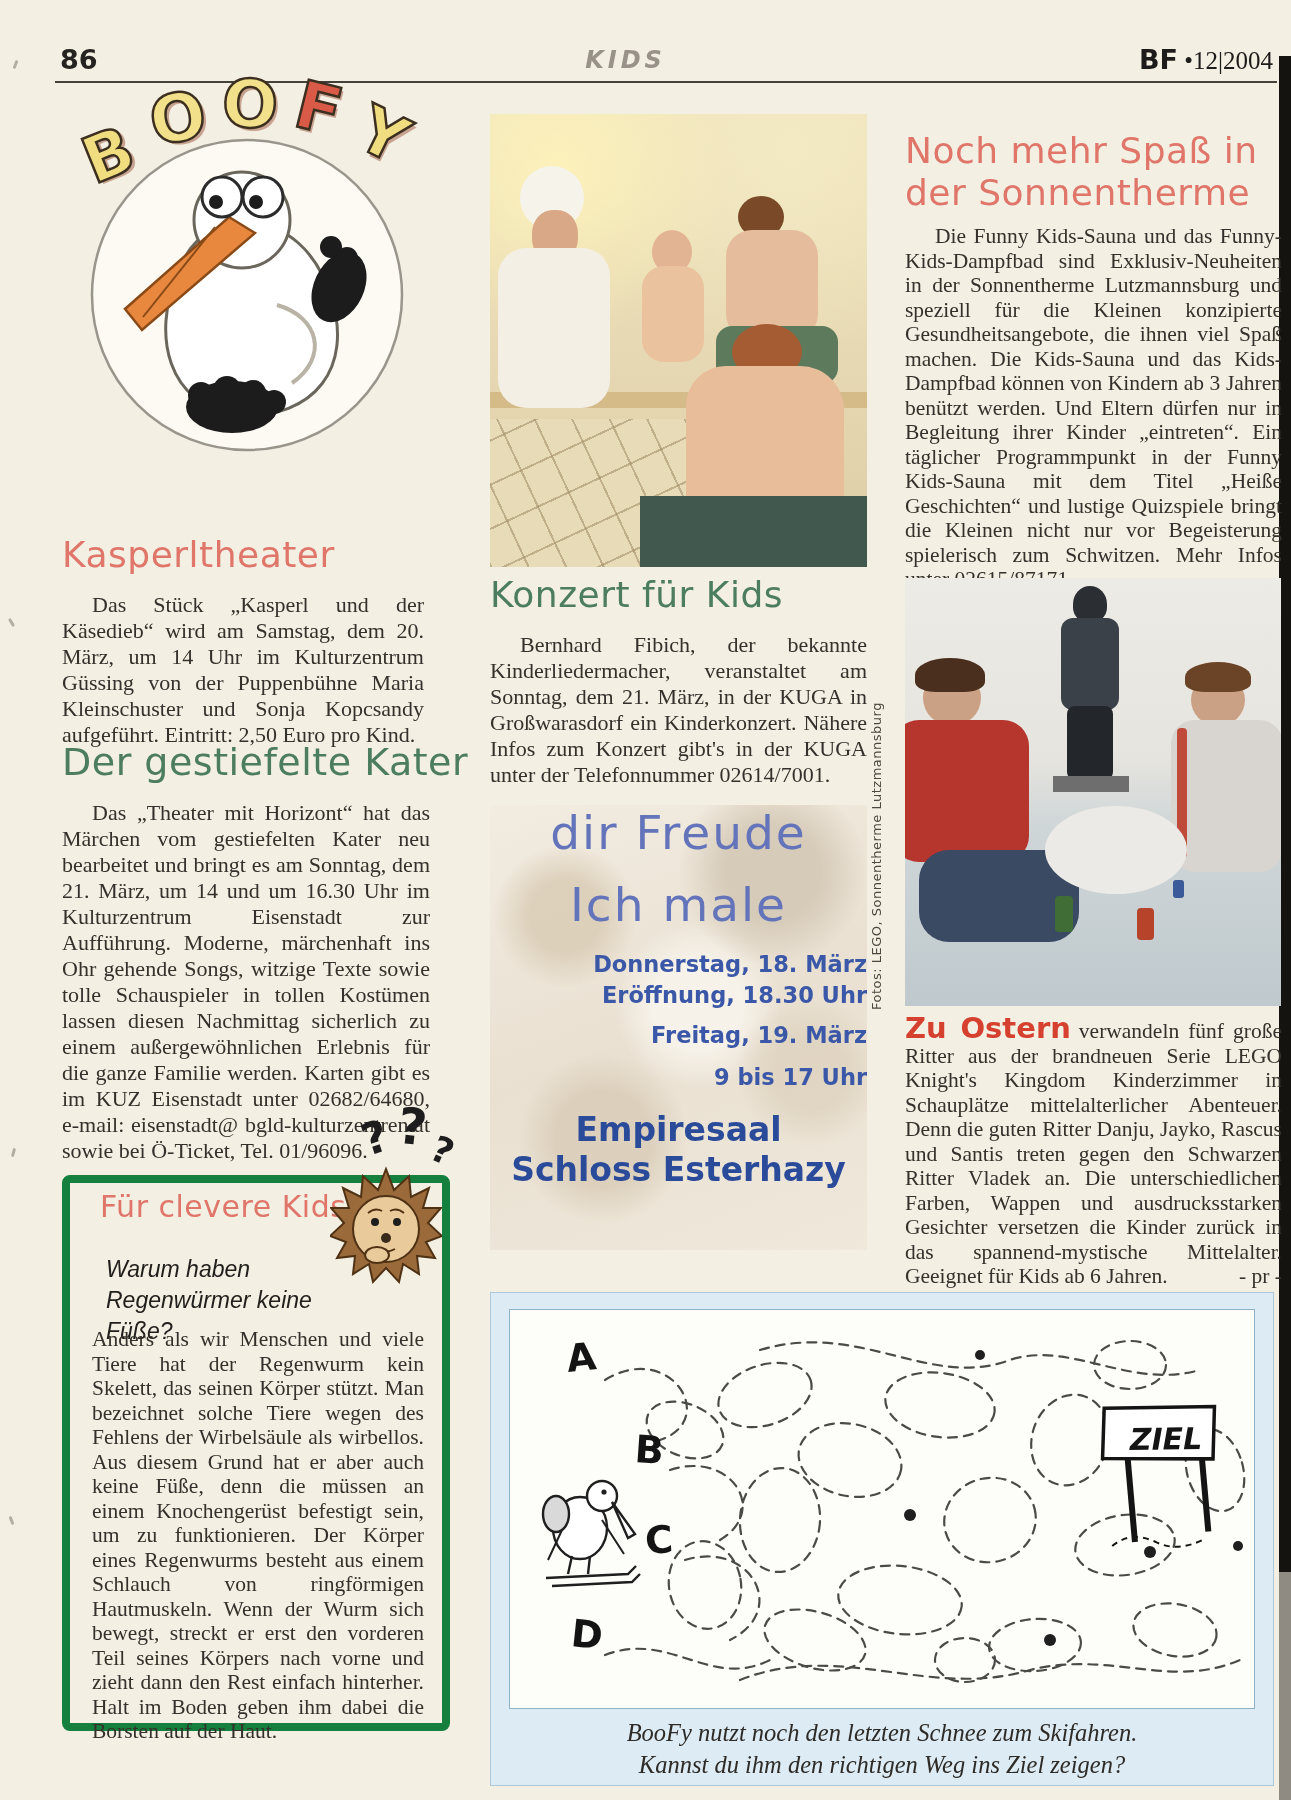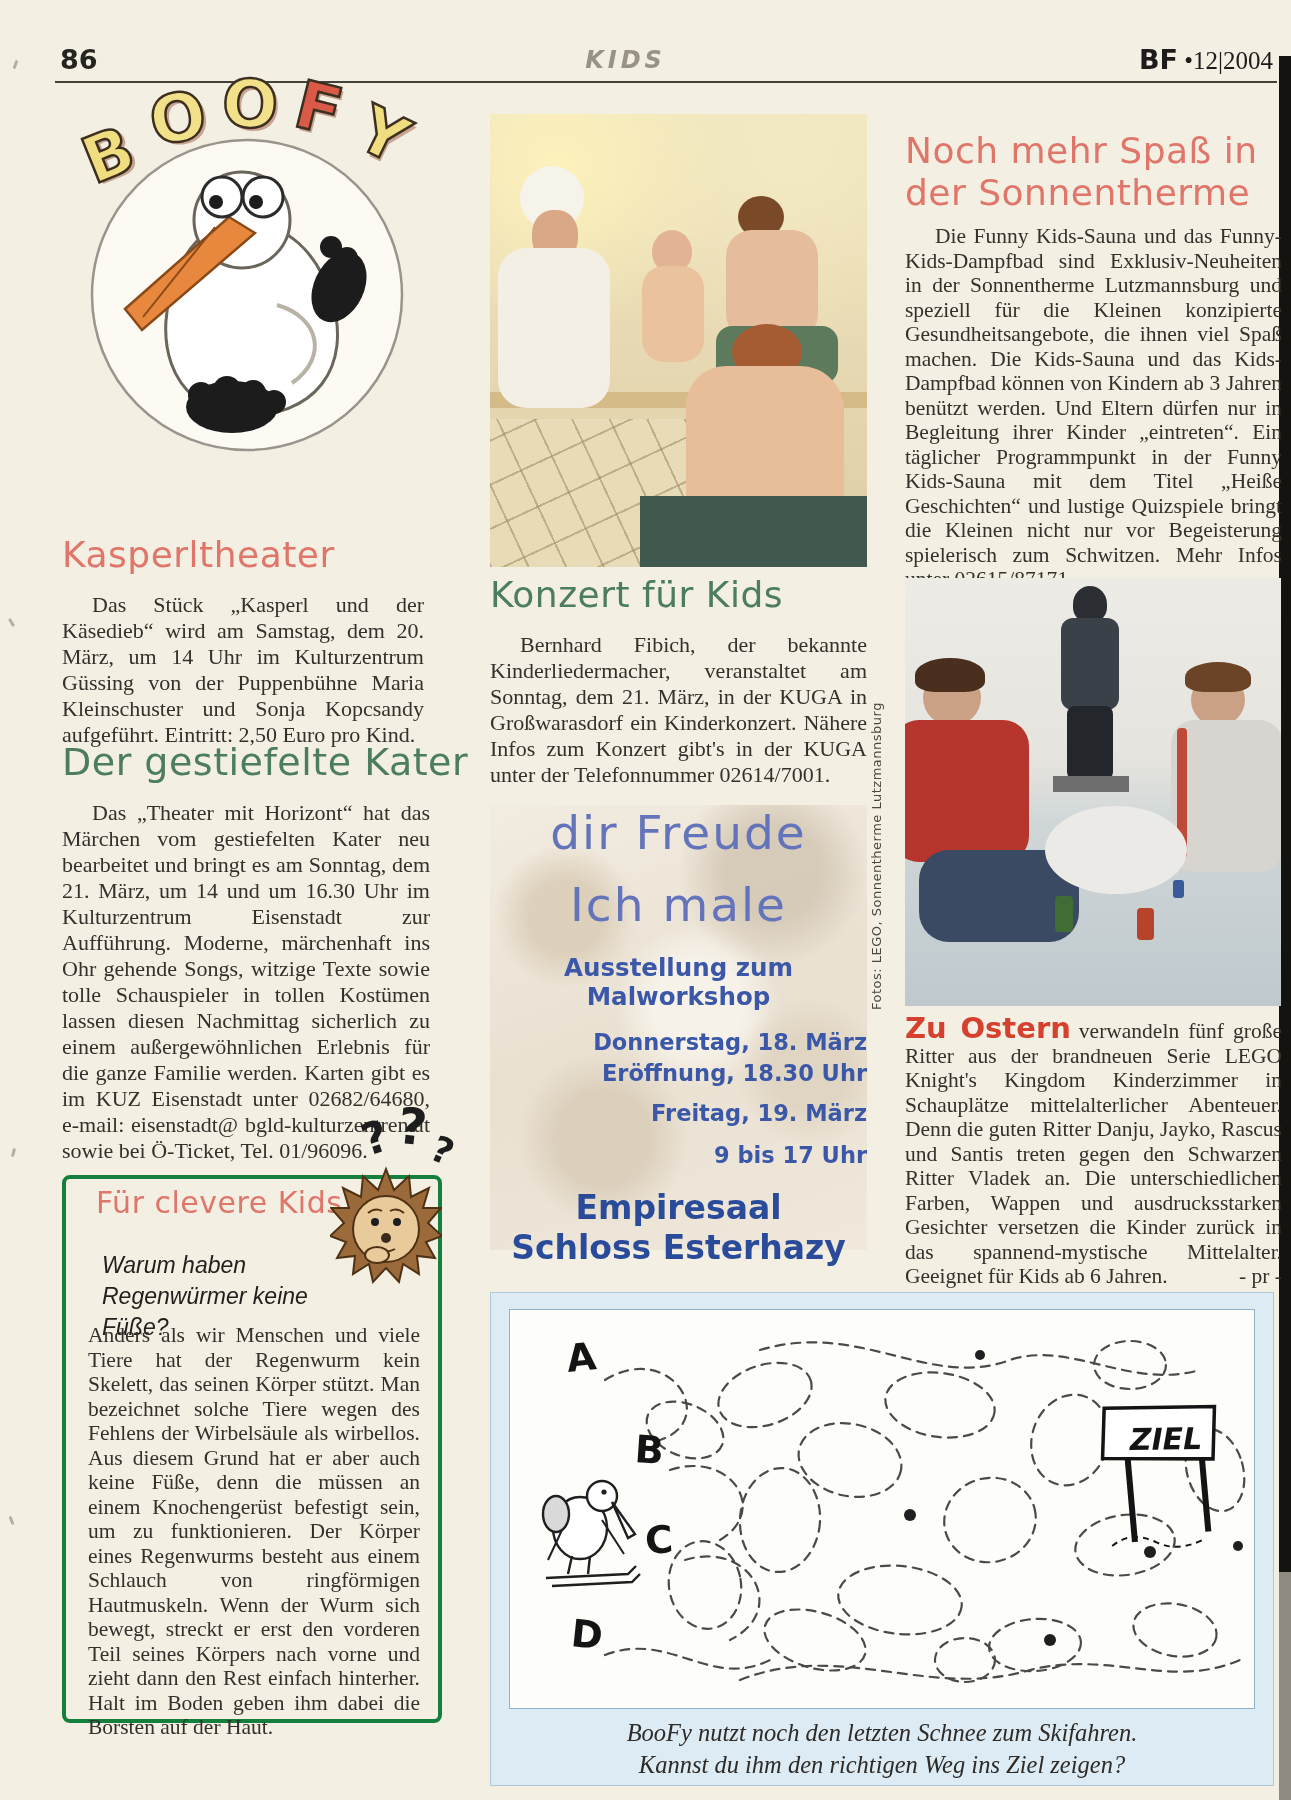--- a/index.html
+++ b/index.html
@@ -26,21 +26,21 @@
   
   .para{font-family:"Liberation Serif",serif;text-align:justify;color:#34302b;hyphens:auto;}
   .ind{text-indent:30px;}
 
   
   .boofy{left:72px;top:78px;width:350px;height:410px;}
   .boofy .letter{position:absolute;font-family:"DejaVu Sans",sans-serif;font-weight:bold;
       -webkit-text-stroke:2.5px #3c2f1f;text-shadow:3px 3px 0 rgba(150,70,45,.45);}
 
   
-  .clever-box{left:62px;top:1175px;width:372px;height:540px;border:4px solid #15803d;border-radius:8px;}
+  .clever-box{left:62px;top:1175px;width:372px;height:540px;border:8px solid #15803d;border-radius:8px;}
   .qmark{position:absolute;font-family:"DejaVu Sans",sans-serif;font-weight:bold;color:#1d1d1d;}
 
   
   .photo{overflow:hidden;}
   .sauna{left:490px;top:114px;width:377px;height:453px;
      background:
        radial-gradient(circle at 18% 12%,#fdf2bb 0,rgba(253,242,187,0) 34%),
        radial-gradient(circle at 80% 8%,#f3e9c2 0,rgba(243,233,194,0) 40%),
        linear-gradient(180deg,#efe4bd 0,#e6d8b2 55%,#ddcda6 100%);}
   .shape{position:absolute;}
@@ -165,21 +165,20 @@
     <div class="shape" style="left:196px;top:252px;width:158px;height:168px;border-radius:40px 44px 20px 30px;background:#e8bd9a"></div>
     <div class="shape" style="left:150px;top:382px;width:227px;height:71px;background:#41584e"></div>
   </div>
 
   <h2 class="abs script-head green" style="left:490px;top:574px;font-size:36px;margin:0">Konzert für Kids</h2>
   <p class="abs para ind" style="left:490px;top:632px;width:377px;font-size:22px;line-height:26px;margin:0">Bernhard Fibich, der bekannte Kinderliedermacher, veranstaltet am Sonntag, dem 21. März, in der KUGA in Großwarasdorf ein Kinderkonzert. Nähere Infos zum Konzert gibt's in der KUGA unter der Telefonnummer 02614/7001.</p>
 
   <div class="abs ad-box">
     <div class="ad-script">dir Freude</div>
     <div class="ad-script" style="margin-top:16px">Ich male</div>
-    <div class="ad-sub">Ausstellung zum Malworkshop</div>
     <div class="ad-date" style="margin-top:18px">Donnerstag, 18. März</div>
     <div class="ad-date" style="margin-top:5px">Eröffnung, 18.30 Uhr</div>
     <div class="ad-date" style="margin-top:14px">Freitag, 19. März</div>
     <div class="ad-date" style="margin-top:16px">9 bis 17 Uhr</div>
     <div class="ad-venue" style="margin-top:20px">Empiresaal</div>
     <div class="ad-venue">Schloss Esterhazy</div>
   </div>
 
   <h2 class="abs script-head coral" style="left:905px;top:130px;width:382px;font-size:36px;line-height:42px;margin:0">Noch mehr Spaß in der Sonnentherme</h2>
   <p class="abs para ind" style="left:905px;top:224px;width:377px;font-size:21.5px;line-height:24.5px;margin:0">Die Funny Kids-Sauna und das Funny-Kids-Dampfbad sind Exklusiv-Neuheiten in der Sonnentherme Lutzmannsburg und speziell für die Kleinen konzipierte Gesundheitsangebote, die ihnen viel Spaß machen. Die Kids-Sauna und das Kids-Dampfbad können von Kindern ab 3 Jahren benützt werden. Und Eltern dürfen nur in Begleitung ihrer Kinder „eintreten“. Ein täglicher Programmpunkt in der Funny Kids-Sauna mit dem Titel „Heiße Geschichten“ und lustige Quizspiele bringt die Kleinen nicht nur vor Begeisterung spielerisch zum Schwitzen. Mehr Infos unter 02615/87171.</p>

